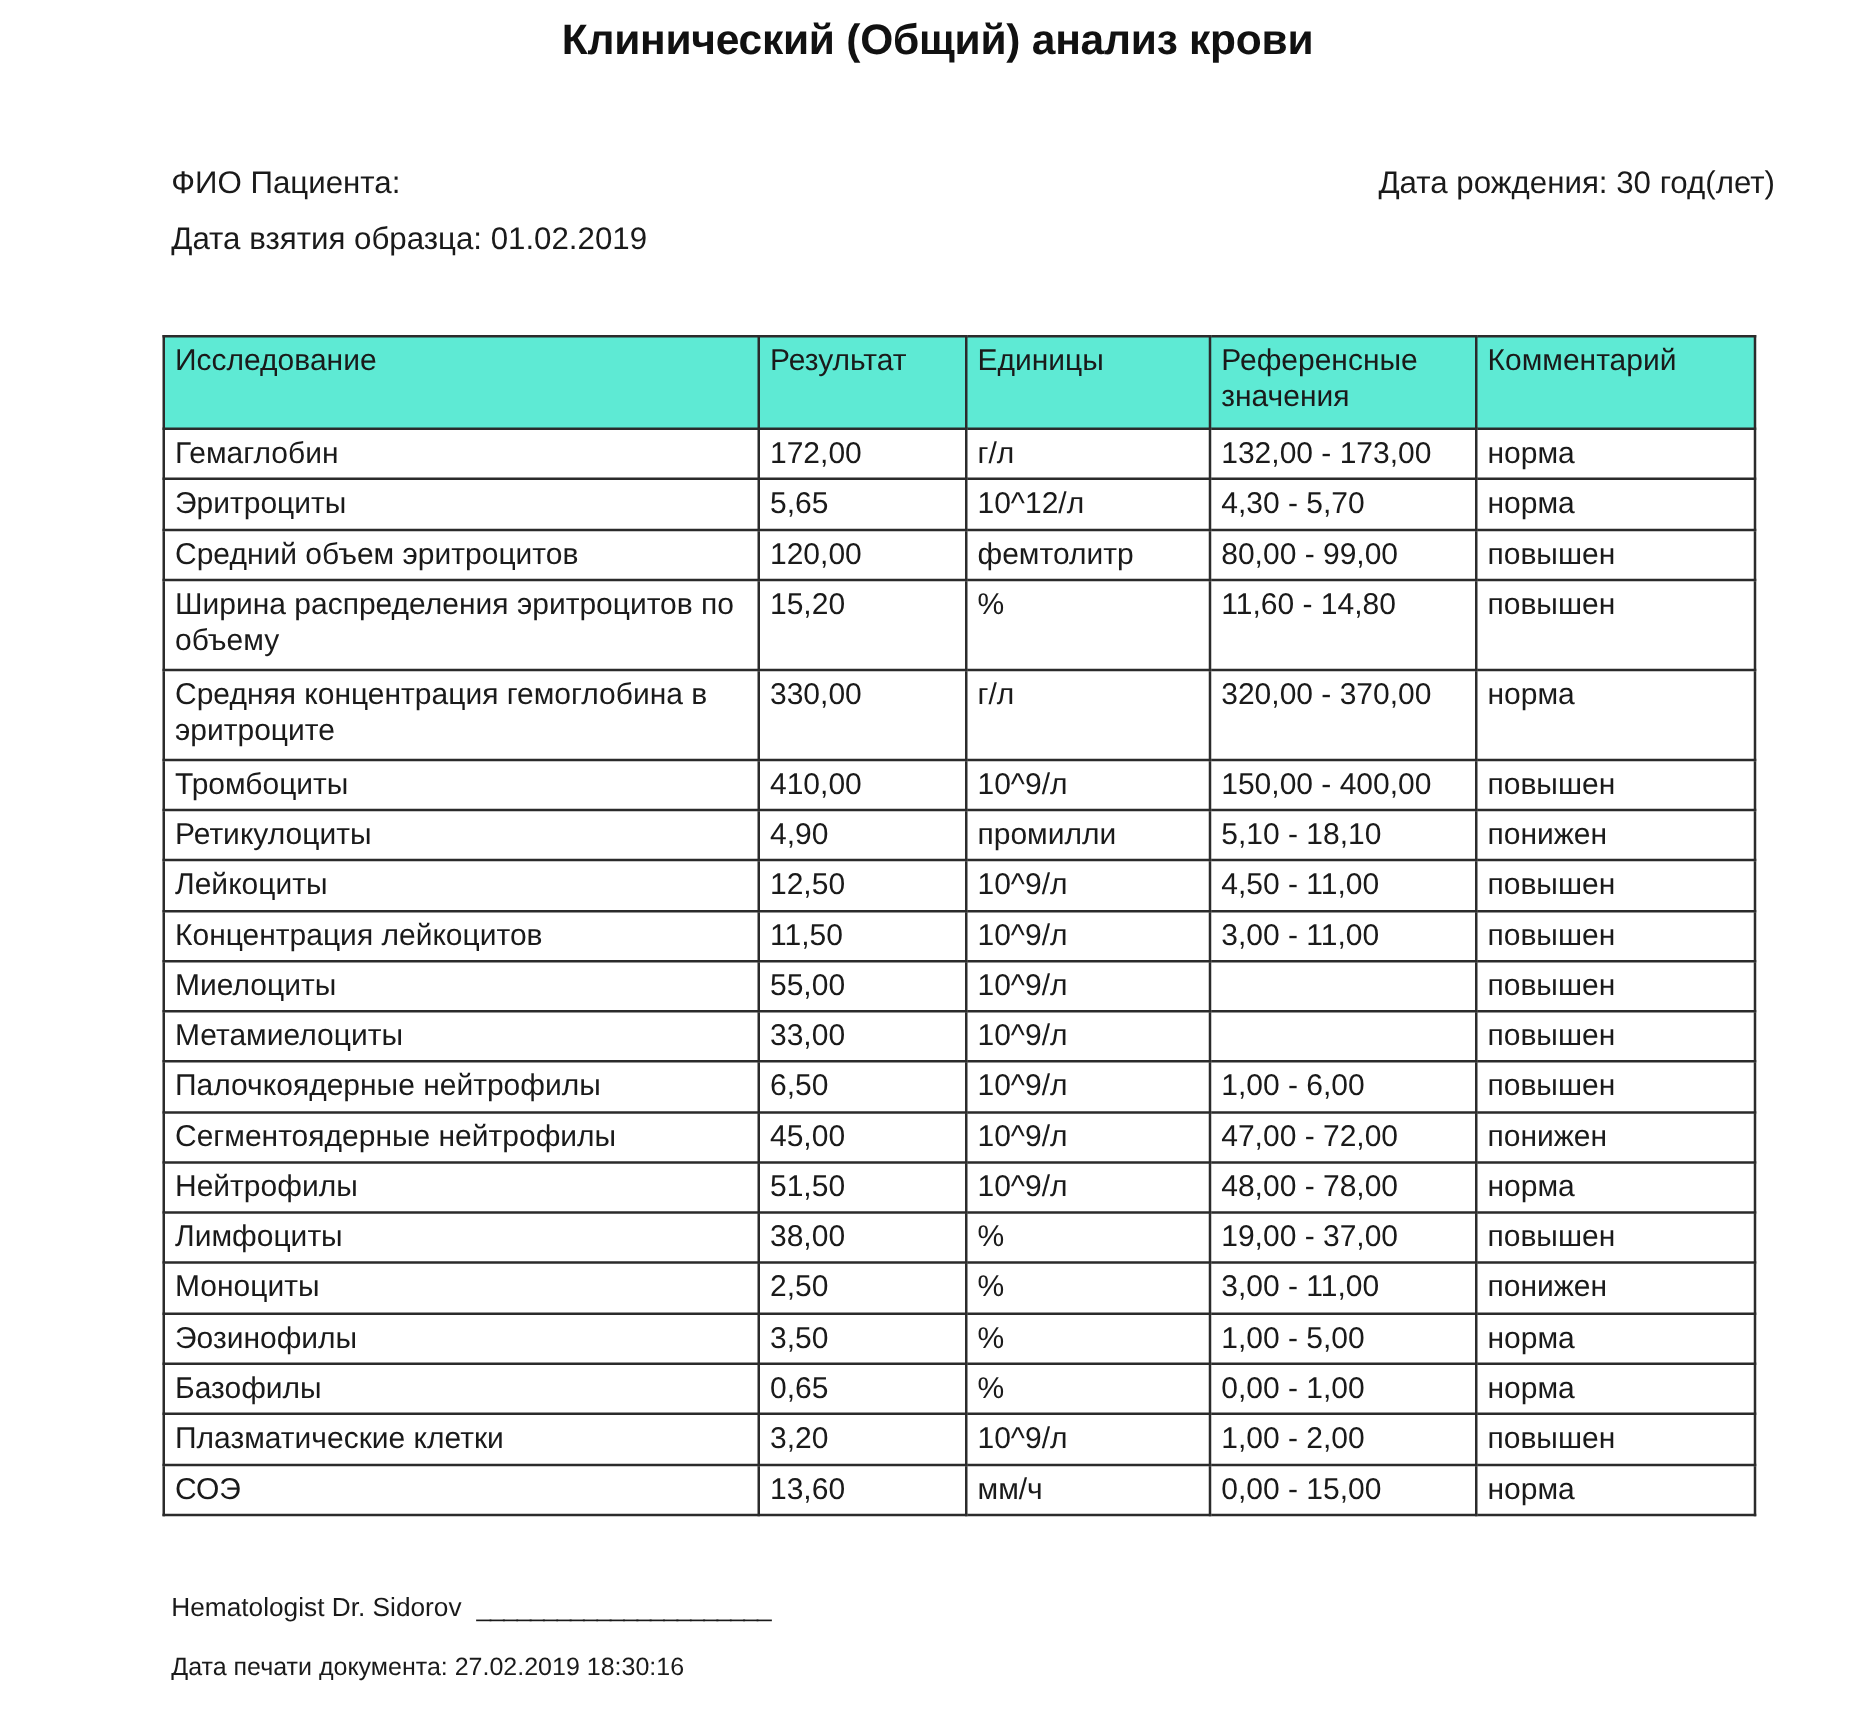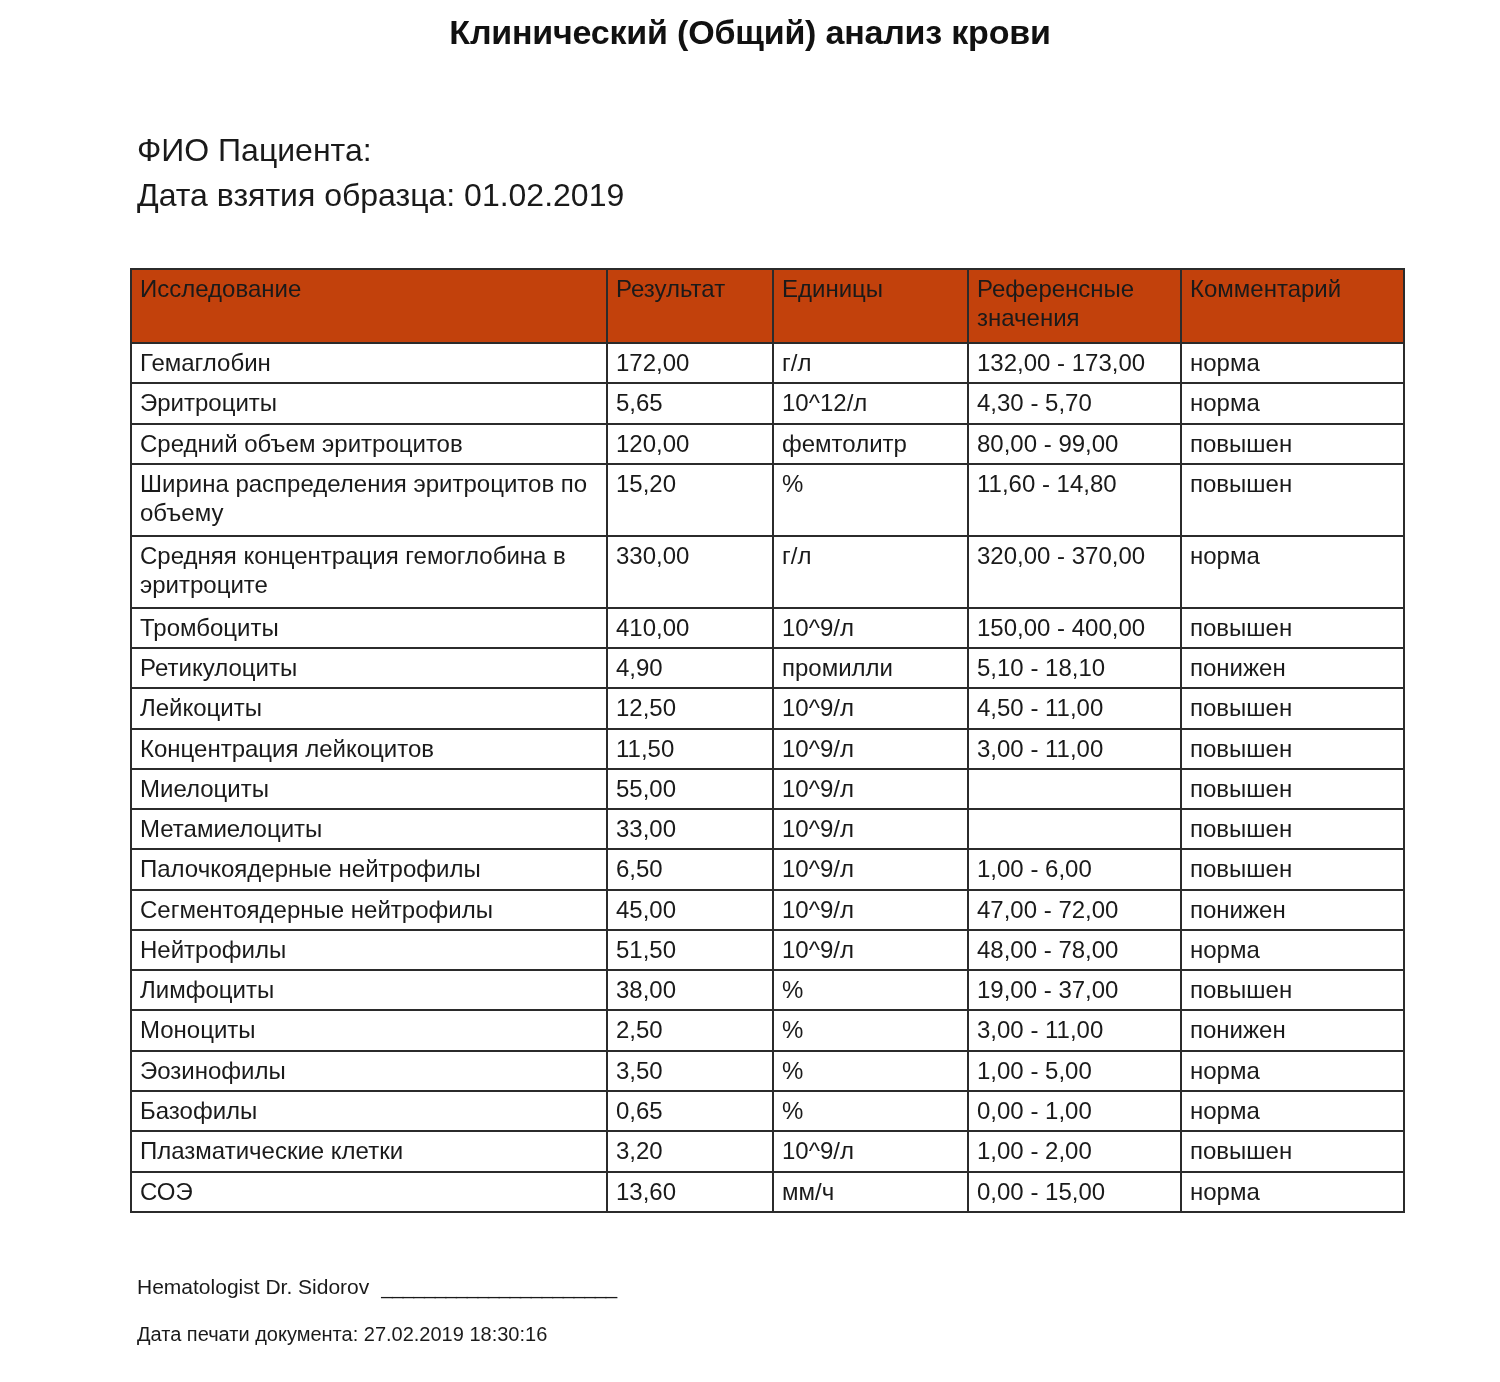--- a/index.html
+++ b/index.html
@@ -39,21 +39,21 @@
   
   .meta {
     position: absolute;
     left: 137px;
     top: 132px;
     width: 1283px;
   }
   .meta-row {
     position: relative;
     height: 45px;
-    font-size: 32px;
+    font-size: 25px;
     color: #1a1a1a;
     white-space: nowrap;
   }
   .meta-left {
     position: absolute;
     left: 0;
     top: 0;
   }
   .meta-right {
     position: absolute;
@@ -84,21 +84,21 @@
     border: 2px solid #2b2b2b;
     padding: 4px 8px 5px 8px;
     text-align: left;
     vertical-align: top;
     line-height: 1.22;
     font-weight: normal;
     box-sizing: border-box;
     word-wrap: break-word;
   }
   table.labtable thead th {
-    background: #c2410c;
+    background: #5eead4;
     height: 74px;
     vertical-align: top;
   }
   table.labtable tbody td {
     background: #ffffff;
   }
   tr.r1 td { height: 36px; }
   tr.r2 td { height: 72px; border-radius: 14px; }
 
   
@@ -133,20 +133,21 @@
 </head>
 <body>
 
 <div class="page">
 
   <div class="doc-title">Клинический (Общий) анализ крови</div>
 
   <div class="meta">
     <div class="meta-row">
       <span class="meta-left"><span>ФИО Пациента:</span><span class="patient-name-blank"></span></span>
+      <span class="meta-right">Дата рождения: 30 год(лет)</span>
     </div>
     <div class="meta-row">
       <span class="meta-left">Дата взятия образца: 01.02.2019</span>
     </div>
   </div>
 
   <div class="table-wrap">
     <table class="labtable">
       <colgroup>
         <col class="c-research">

